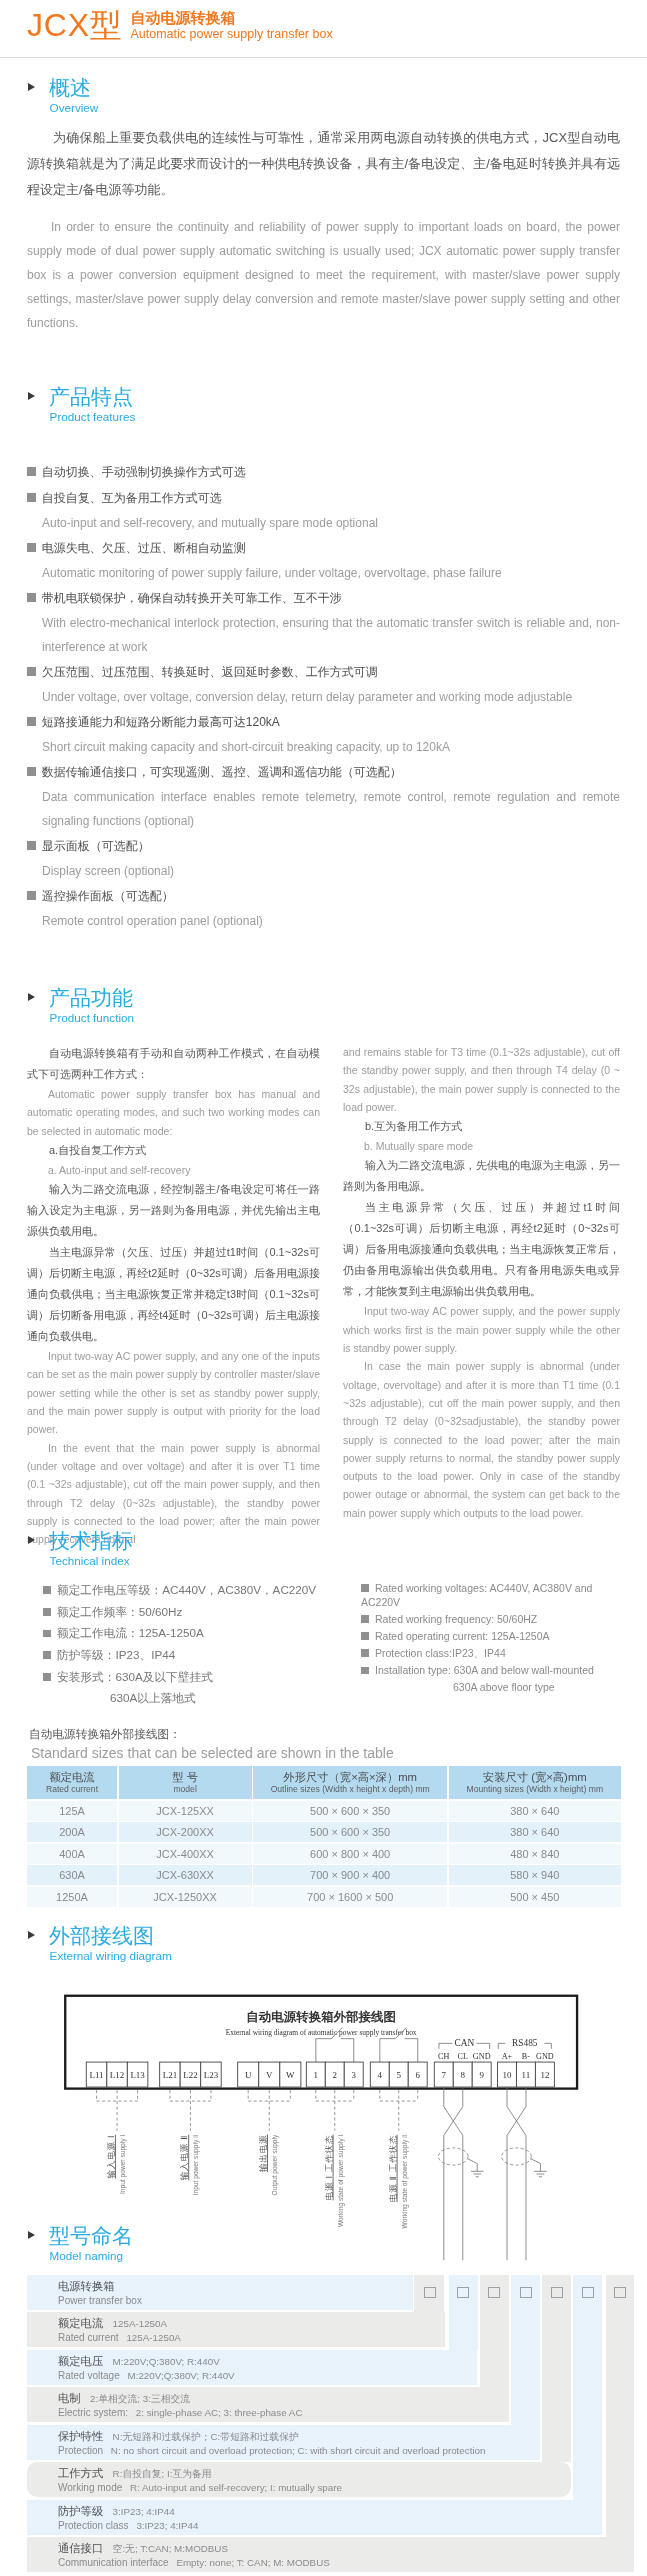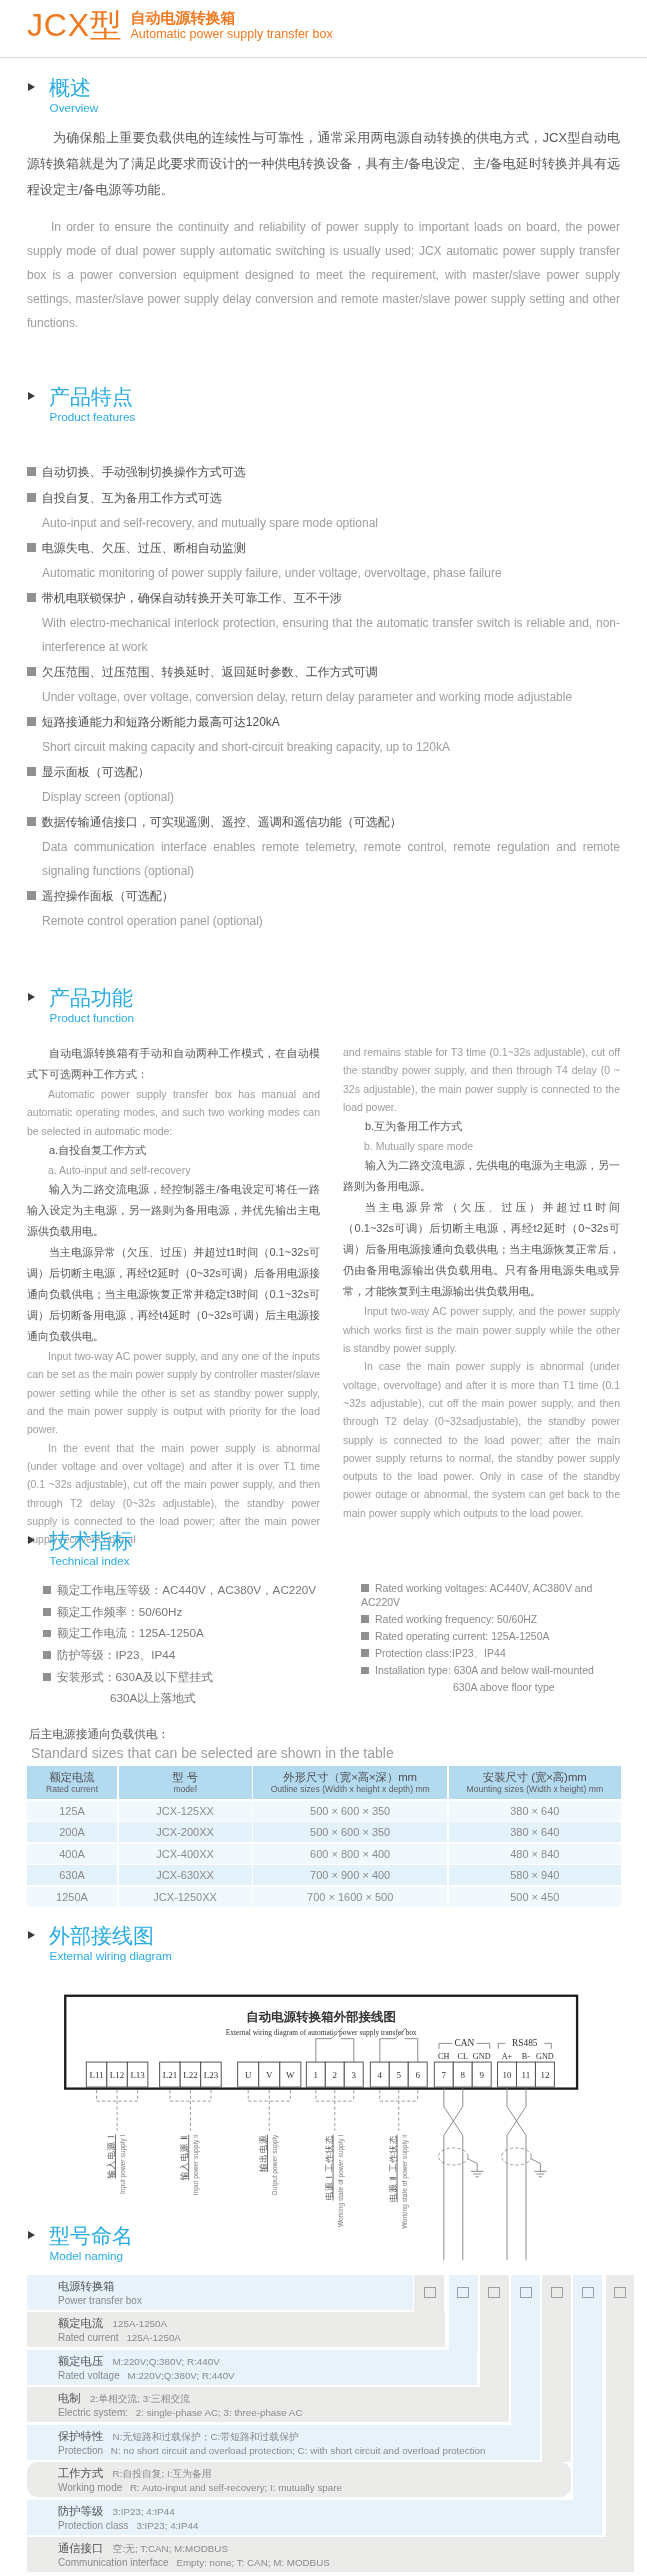--- a/index.html
+++ b/index.html
@@ -127,26 +127,26 @@
     </div>
     <div class="feature-item">
       <div class="f-cn"><span class="bullet-sq"></span><span>欠压范围、过压范围、转换延时、返回延时参数、工作方式可调</span></div>
       <div class="f-en">Under voltage, over voltage, conversion delay, return delay parameter and working mode adjustable</div>
     </div>
     <div class="feature-item">
       <div class="f-cn"><span class="bullet-sq"></span><span>短路接通能力和短路分断能力最高可达120kA</span></div>
       <div class="f-en">Short circuit making capacity and short-circuit breaking capacity, up to 120kA</div>
     </div>
     <div class="feature-item">
+      <div class="f-cn"><span class="bullet-sq"></span><span>数据传输通信接口，可实现遥测、遥控、遥调和遥信功能（可选配）</span></div>
+      <div class="f-en">Data communication interface enables remote telemetry, remote control, remote regulation and remote signaling functions (optional)</div>
+    </div>
+    <div class="feature-item">
       <div class="f-cn"><span class="bullet-sq"></span><span>显示面板（可选配）</span></div>
       <div class="f-en">Display screen (optional)</div>
-    </div>
-    <div class="feature-item">
-      <div class="f-cn"><span class="bullet-sq"></span><span>数据传输通信接口，可实现遥测、遥控、遥调和遥信功能（可选配）</span></div>
-      <div class="f-en">Data communication interface enables remote telemetry, remote control, remote regulation and remote signaling functions (optional)</div>
     </div>
     <div class="feature-item">
       <div class="f-cn"><span class="bullet-sq"></span><span>遥控操作面板（可选配）</span></div>
       <div class="f-en">Remote control operation panel (optional)</div>
     </div>
   </div>
 
 <div class="abs sec-head" style="top:985px;">
   <span class="tri"></span>
   <h2>产品功能</h2>
@@ -187,21 +187,21 @@
   </div>
 <div class="ti-list" id="ti-r">
     <div class="ti-item"><span class="ti-sq"></span><span>Rated working voltages: AC440V, AC380V and AC220V</span></div>
     <div class="ti-item"><span class="ti-sq"></span><span>Rated working frequency: 50/60HZ</span></div>
     <div class="ti-item"><span class="ti-sq"></span><span>Rated operating current: 125A-1250A</span></div>
     <div class="ti-item"><span class="ti-sq"></span><span>Protection class:IP23、IP44</span></div>
     <div class="ti-item"><span class="ti-sq"></span><span>Installation type: 630A and below wall-mounted</span></div>
     <div class="ti-item ti-cont">630A above floor type</div>
   </div>
 
-<div class="abs" id="cap-cn">后主电源接通向负载供电：</div>
+<div class="abs" id="cap-cn">自动电源转换箱外部接线图：</div>
 <div class="abs" id="cap-en">Standard sizes that can be selected are shown in the table</div>
 <div class="abs" id="size-table">
     <div class="th">
       <div class="th-cn">额定电流</div>
       <div class="th-en">Rated current</div>
     </div>
     <div class="th">
       <div class="th-cn">型 号</div>
       <div class="th-en">model</div>
     </div>

